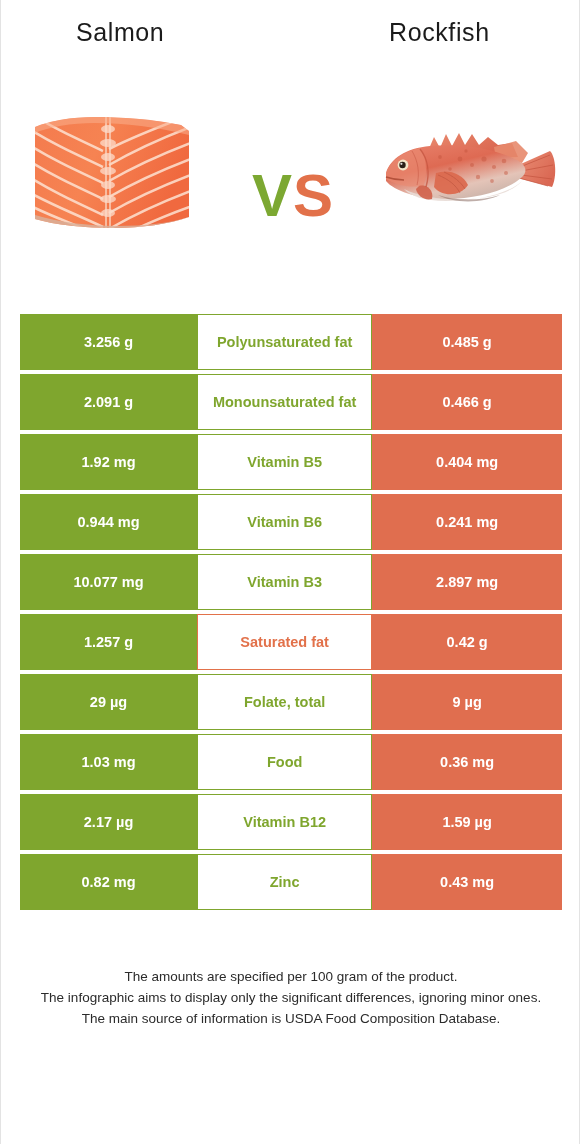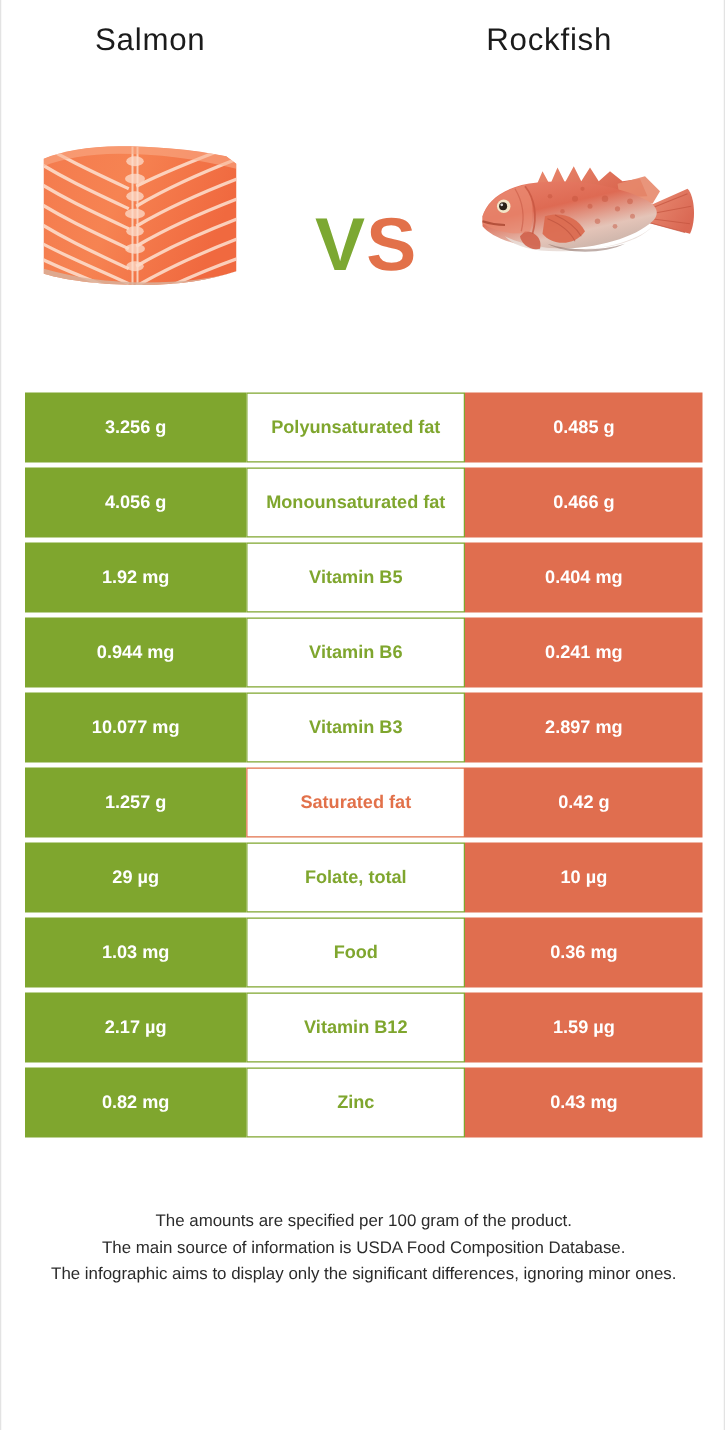--- a/index.html
+++ b/index.html
@@ -287,21 +287,21 @@
 
   <div class="table">
 
     <div class="row">
       <div class="cell cell-left">3.256 g</div>
       <div class="cell cell-mid win-green">Polyunsaturated fat</div>
       <div class="cell cell-right">0.485 g</div>
     </div>
 
     <div class="row">
-      <div class="cell cell-left">4.056 g</div>
+      <div class="cell cell-left">2.091 g</div>
       <div class="cell cell-mid win-green">Monounsaturated fat</div>
       <div class="cell cell-right">0.466 g</div>
     </div>
 
     <div class="row">
       <div class="cell cell-left">1.92 mg</div>
       <div class="cell cell-mid win-green">Vitamin B5</div>
       <div class="cell cell-right">0.404 mg</div>
     </div>
 
@@ -319,21 +319,21 @@
 
     <div class="row">
       <div class="cell cell-left">1.257 g</div>
       <div class="cell cell-mid win-orange">Saturated fat</div>
       <div class="cell cell-right">0.42 g</div>
     </div>
 
     <div class="row">
       <div class="cell cell-left">29 µg</div>
       <div class="cell cell-mid win-green">Folate, total</div>
-      <div class="cell cell-right">10 µg</div>
+      <div class="cell cell-right">9 µg</div>
     </div>
 
     <div class="row">
       <div class="cell cell-left">1.03 mg</div>
       <div class="cell cell-mid win-green">Food</div>
       <div class="cell cell-right">0.36 mg</div>
     </div>
 
     <div class="row">
       <div class="cell cell-left">2.17 µg</div>
@@ -344,17 +344,17 @@
     <div class="row">
       <div class="cell cell-left">0.82 mg</div>
       <div class="cell cell-mid win-green">Zinc</div>
       <div class="cell cell-right">0.43 mg</div>
     </div>
 
   </div>
 
   <div class="footnote">
     <div>The amounts are specified per 100 gram of the product.</div>
+    <div>The infographic aims to display only the significant differences, ignoring minor ones.</div>
     <div>The main source of information is USDA Food Composition Database.</div>
-    <div>The infographic aims to display only the significant differences, ignoring minor ones.</div>
   </div>
 
 </div>
 
 </body></html>

